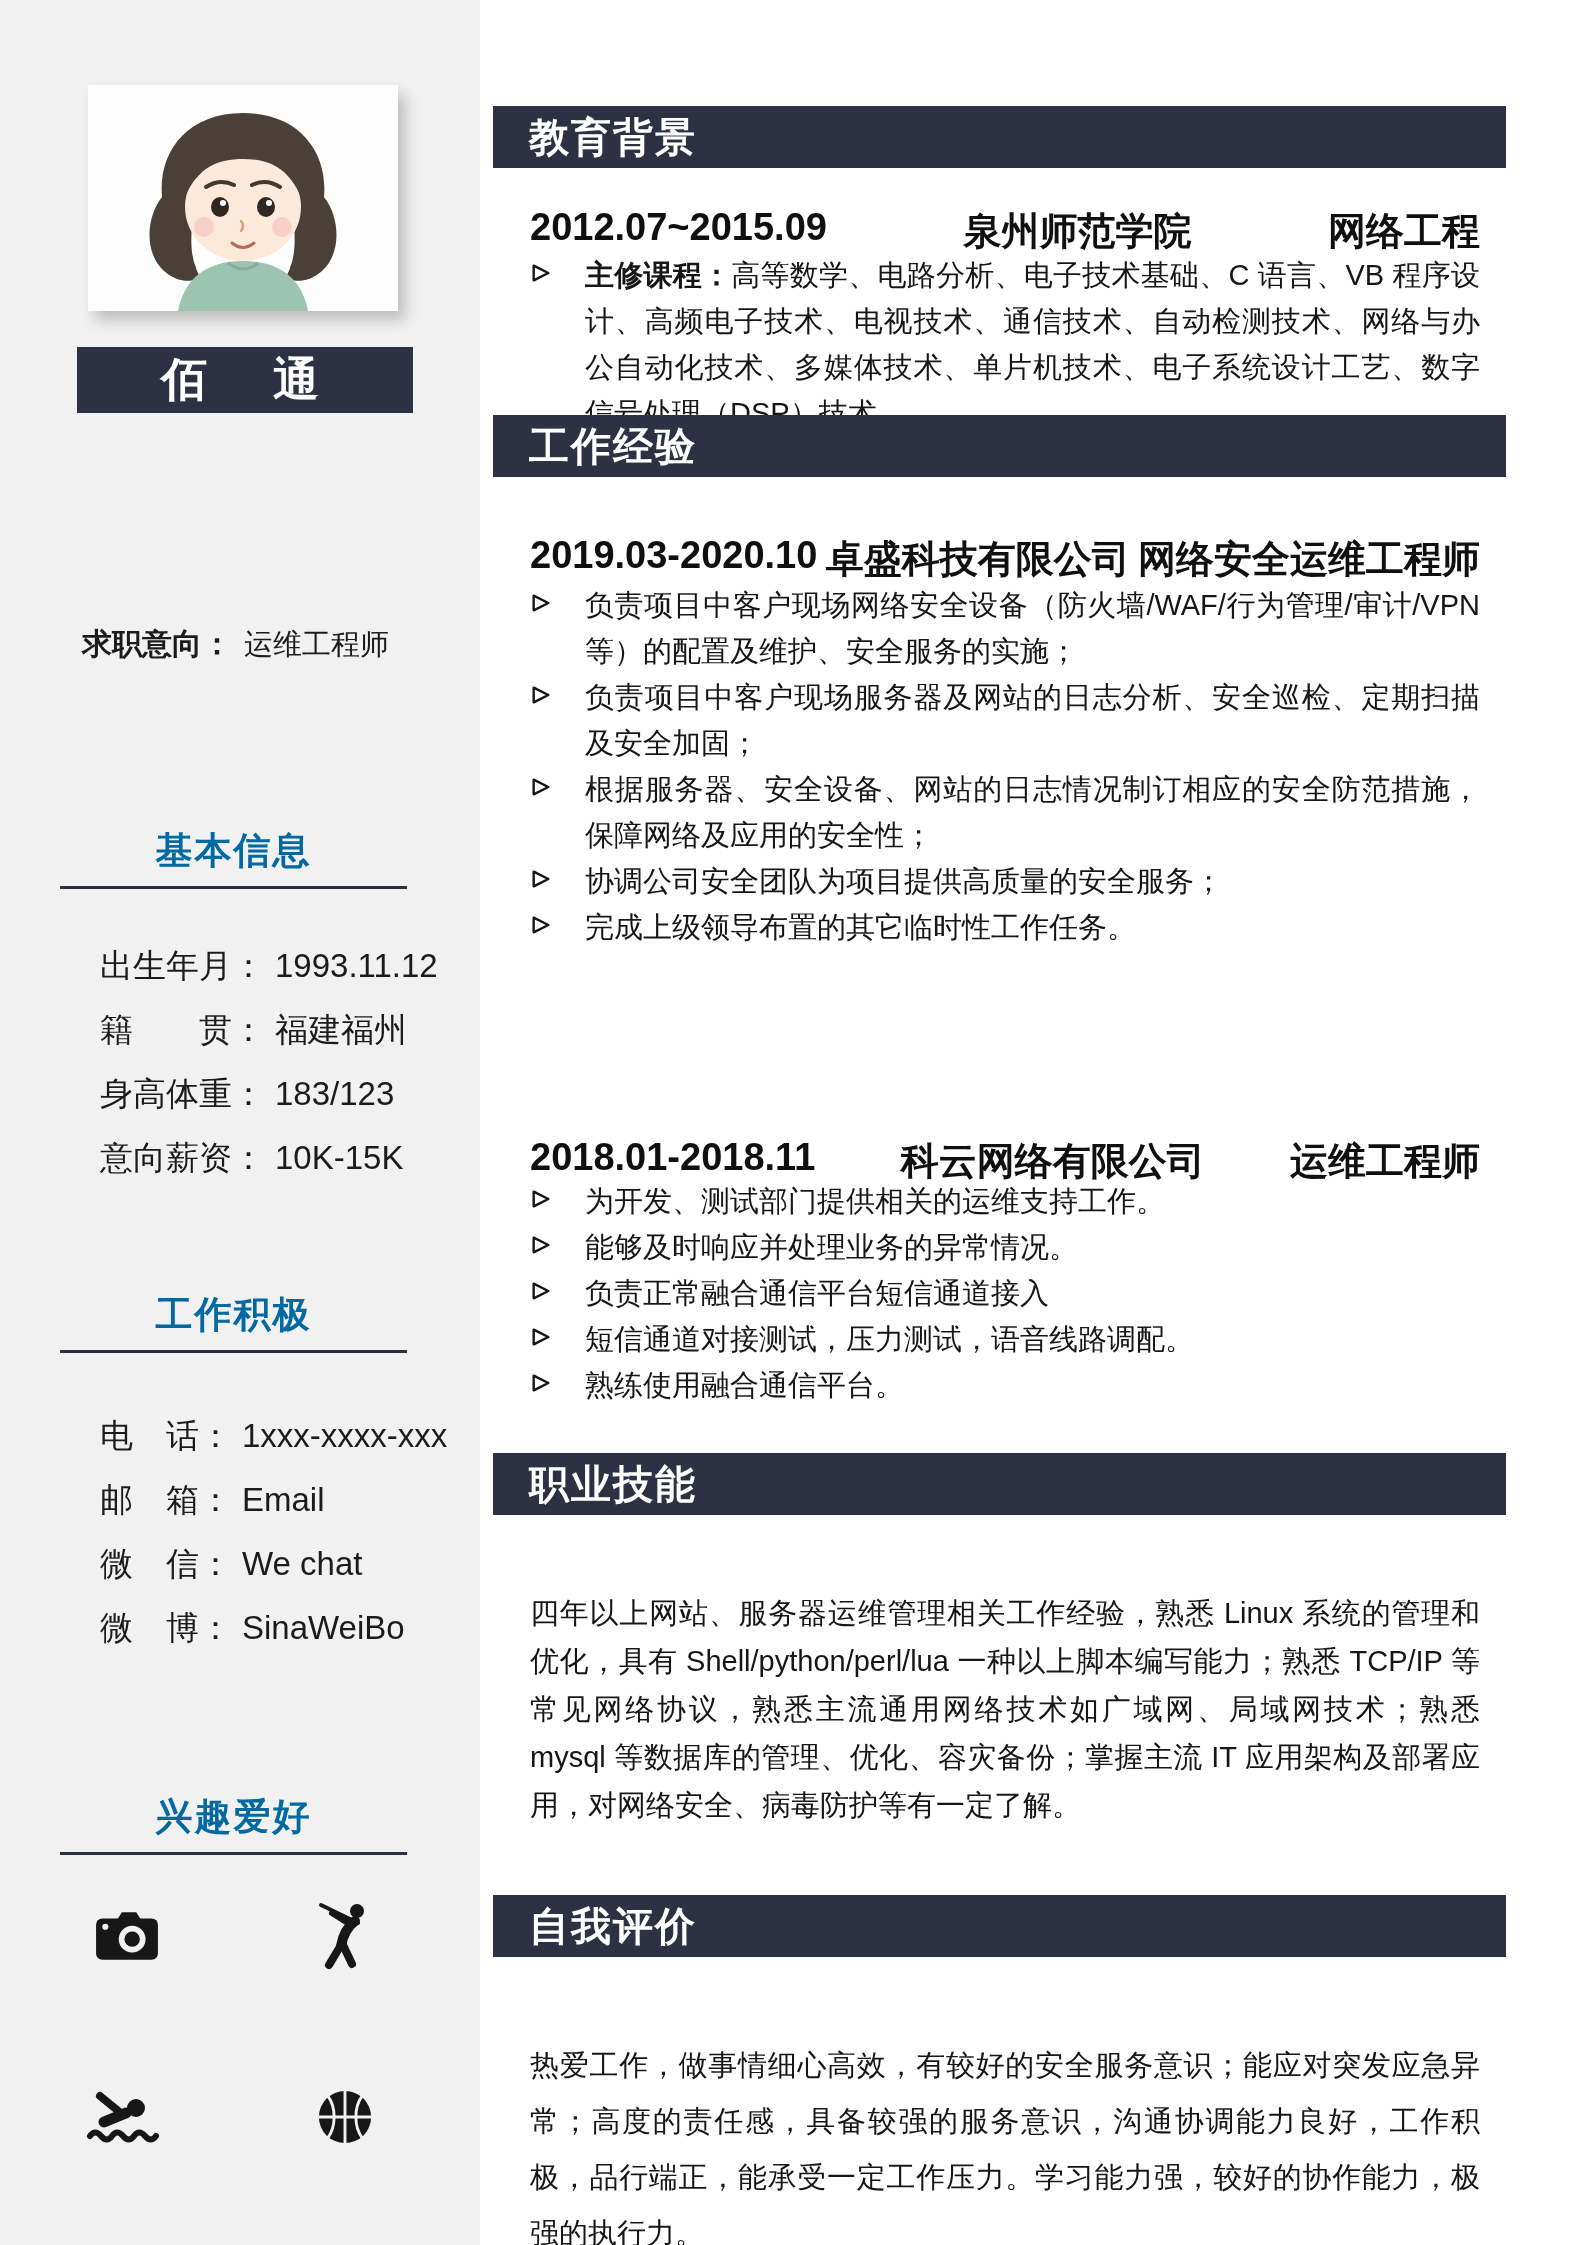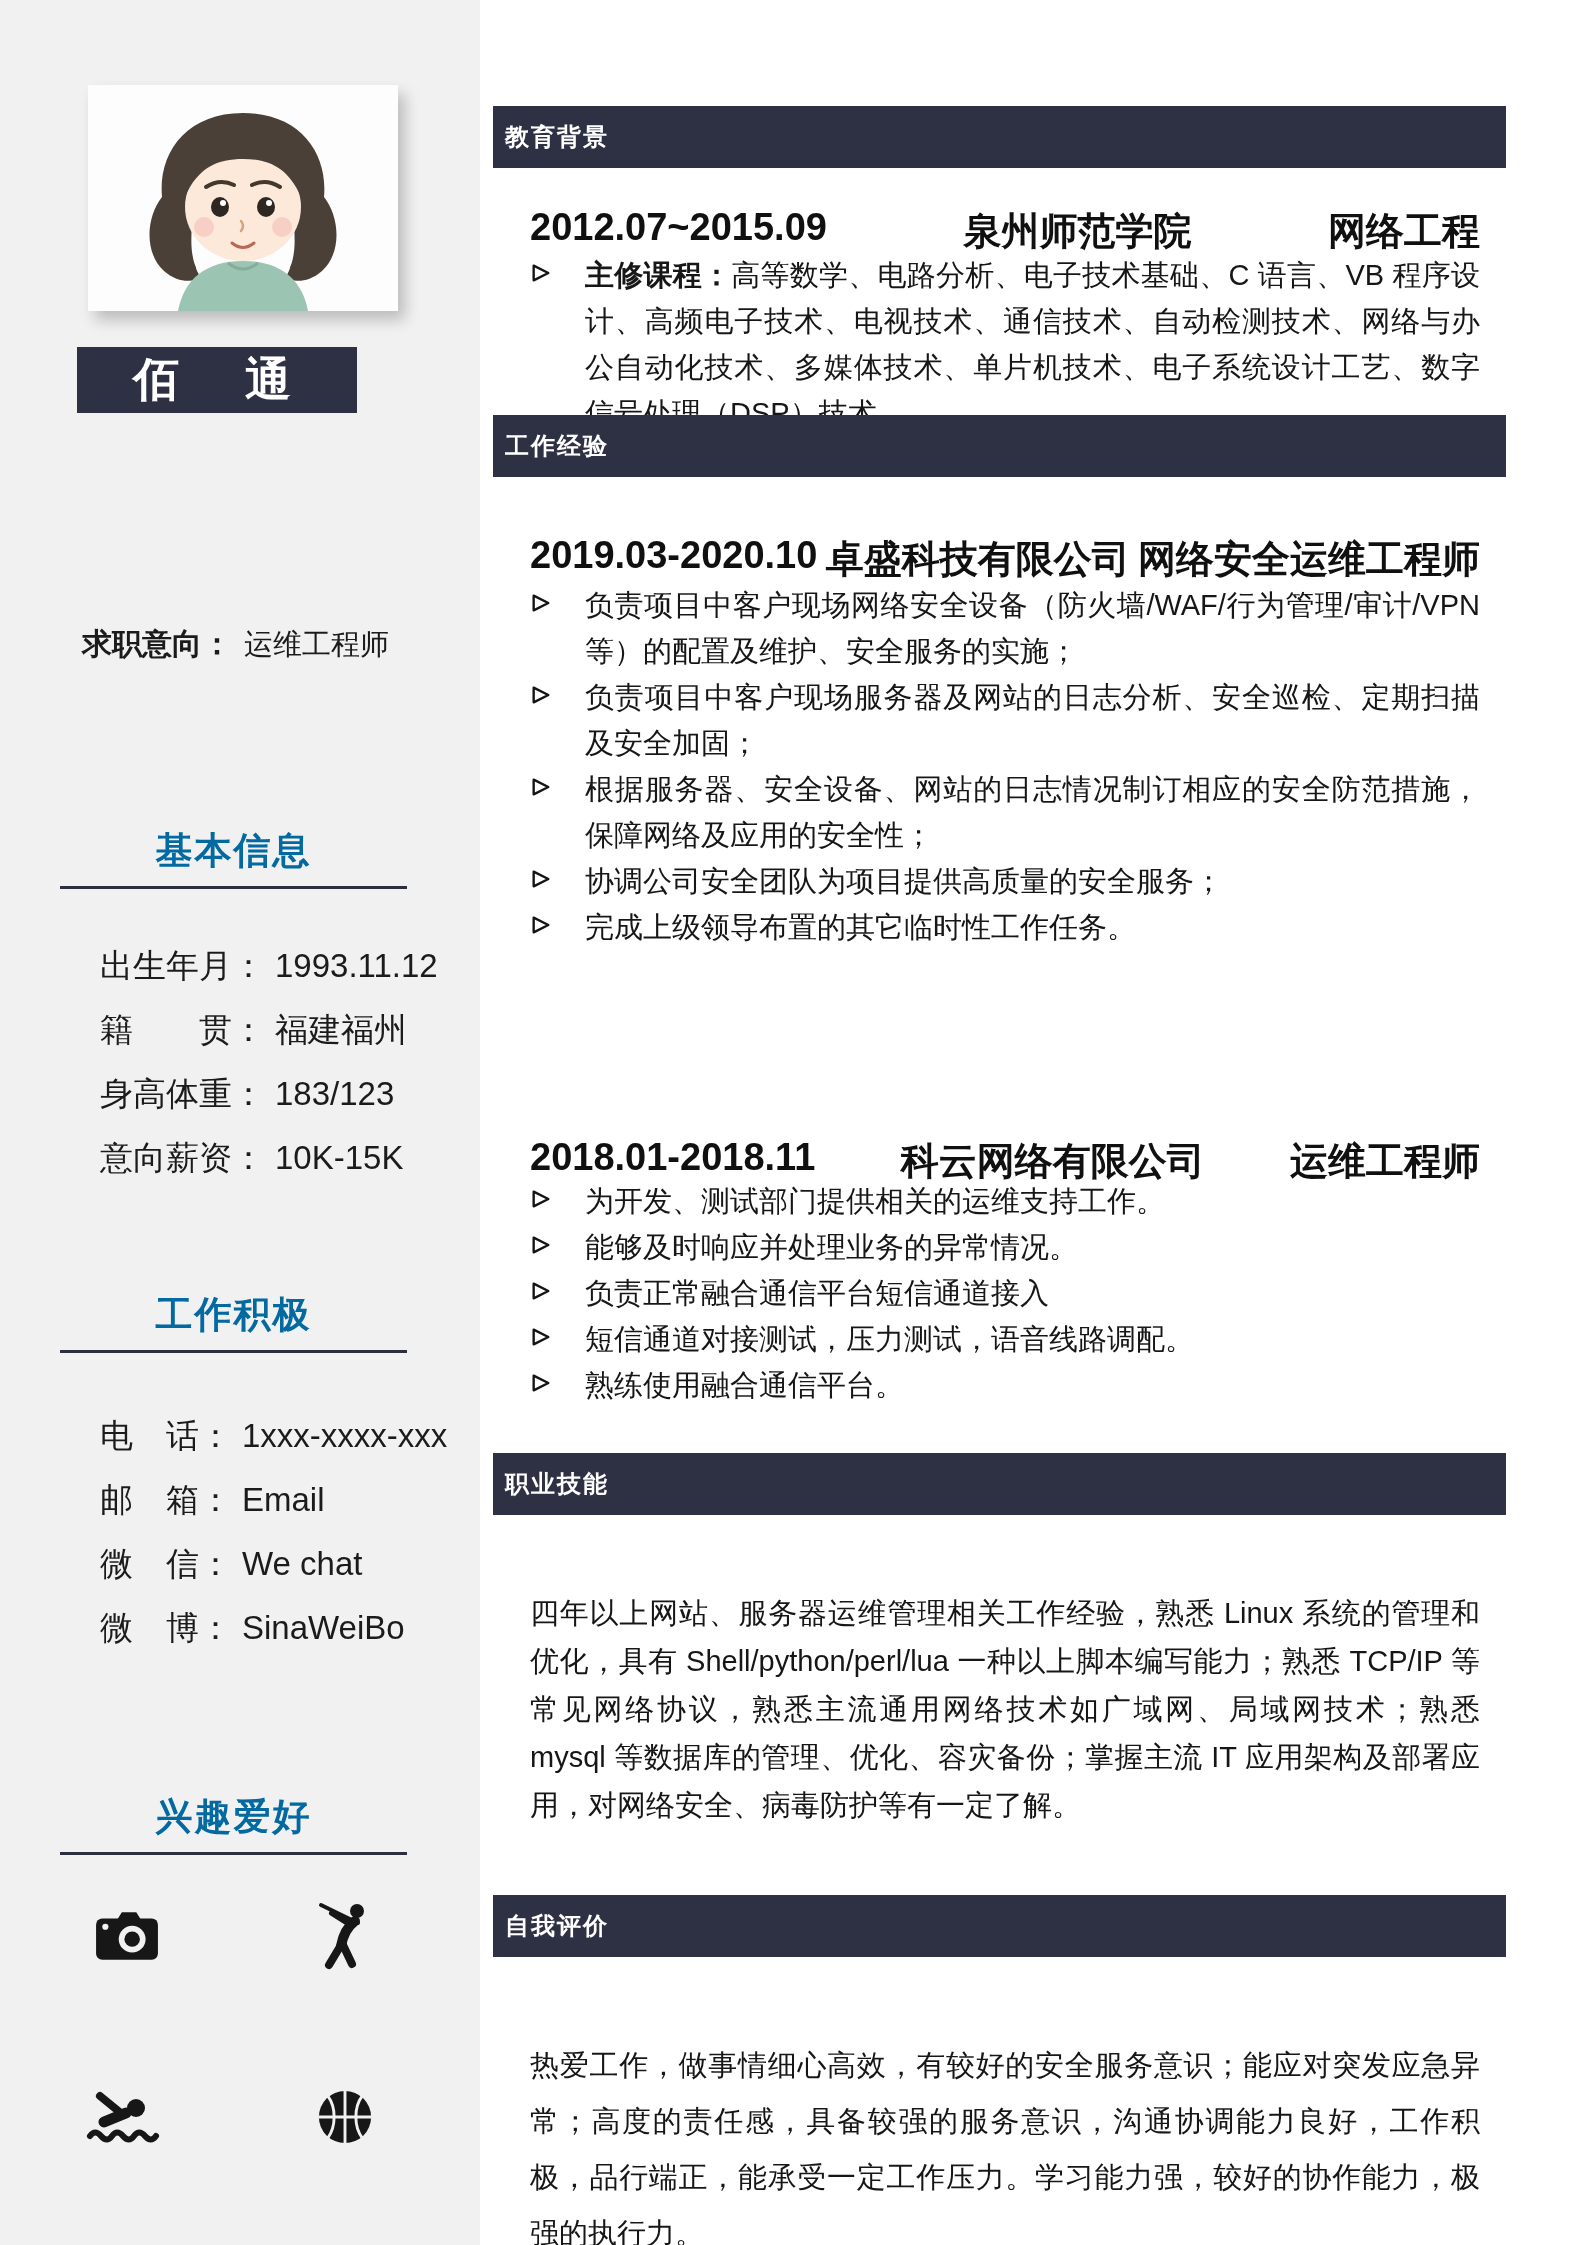--- a/index.html
+++ b/index.html
@@ -11,21 +11,21 @@
   html,body{margin:0;padding:0;background:#ffffff;}
   .page{
     position:relative;width:1587px;height:2245px;background:#ffffff;overflow:hidden;
     font-family:"Liberation Sans","DejaVu Sans",sans-serif;color:var(--ink);
   }
   
   .sidebar{position:absolute;left:0;top:0;width:480px;height:100%;background:var(--side-bg);}
   .photo{position:absolute;left:88px;top:85px;width:310px;height:226px;background:#fdfdfd;
          box-shadow:7px 9px 14px rgba(0,0,0,.22);}
   .photo svg{display:block;width:100%;height:100%;}
-  .name-banner{position:absolute;left:77px;top:347px;width:280px;height:66px;background:var(--accent);
+  .name-banner{position:absolute;left:77px;top:347px;width:336px;height:66px;background:var(--accent);
          color:#fff;display:flex;align-items:center;justify-content:center;
          font-size:46px;font-weight:bold;letter-spacing:10px;}
   .intent{position:absolute;left:82px;top:624px;font-size:29px;white-space:nowrap;}
   .intent .lbl{font-weight:bold;font-size:30px;margin-top:33px;}
   .intent .val{margin-left:12px;}
   .side-block{position:absolute;left:60px;width:347px;}
   .side-block h2{margin:0;text-align:center;font-size:37px;font-weight:bold;color:#0369a1;line-height:50px;letter-spacing:2px;}
   .side-block .rule{height:3px;background:#2c2f40;margin-top:10px;}
   #block-basic{top:826px;}
   #block-contact{top:1290px;}
@@ -37,22 +37,22 @@
   #block-contact .rows .row .lbl{min-width:118px;}
   .rows .row .val{margin-left:10px;}
   .hobby-icon{position:absolute;}
   .hobby-icon svg{display:block;}
   #icon-camera{left:94px;top:1908px;}
   #icon-golf{left:316px;top:1900px;}
   #icon-swim{left:86px;top:2086px;}
   #icon-ball{left:316px;top:2088px;}
   
   .bar{position:absolute;left:493px;width:1013px;height:62px;background:var(--accent);
-       color:#ffffff;display:flex;align-items:center;padding-left:12px;
-       font-size:24px;font-weight:bold;letter-spacing:2px;}
+       color:#ffffff;display:flex;align-items:center;padding-left:36px;
+       font-size:40px;font-weight:bold;letter-spacing:2px;}
   #bar-edu{top:106px;}
   #bar-work{top:415px;}
   #bar-skill{top:1453px;}
   #bar-self{top:1895px;}
   .meta{position:absolute;left:530px;width:950px;display:flex;justify-content:space-between;
         font-weight:bold;font-size:38px;color:#101010;white-space:nowrap;}
   #edu-meta{top:206px;}
   #job1-meta{top:534px;}
   #job2-meta{top:1136px;}
   .blist{position:absolute;left:530px;width:950px;margin:0;padding:0;list-style:none;}

